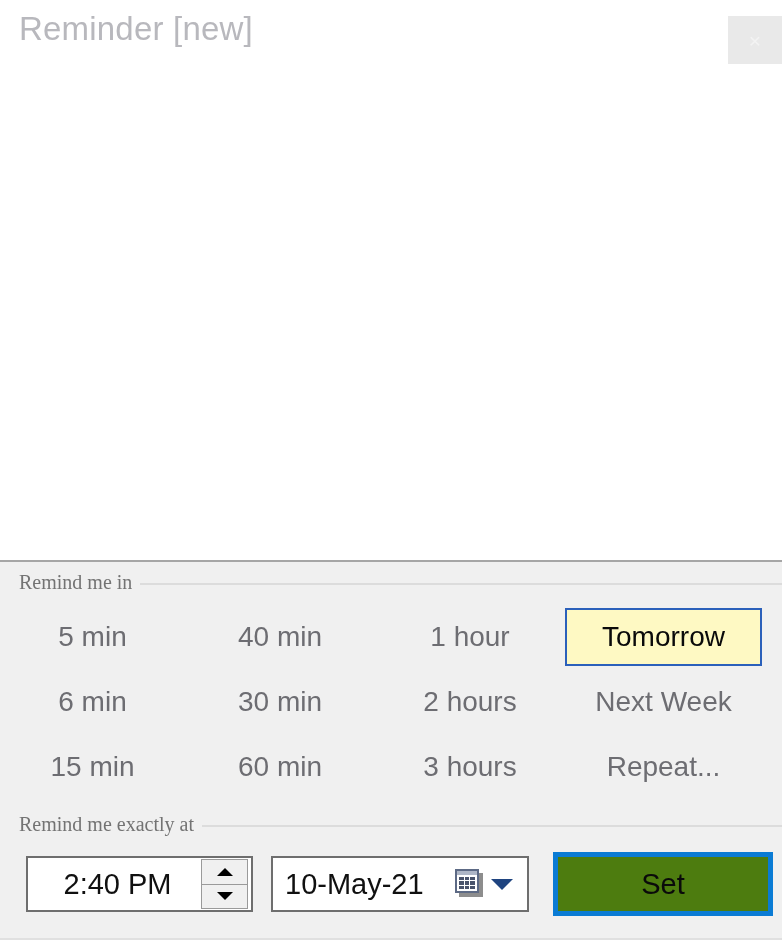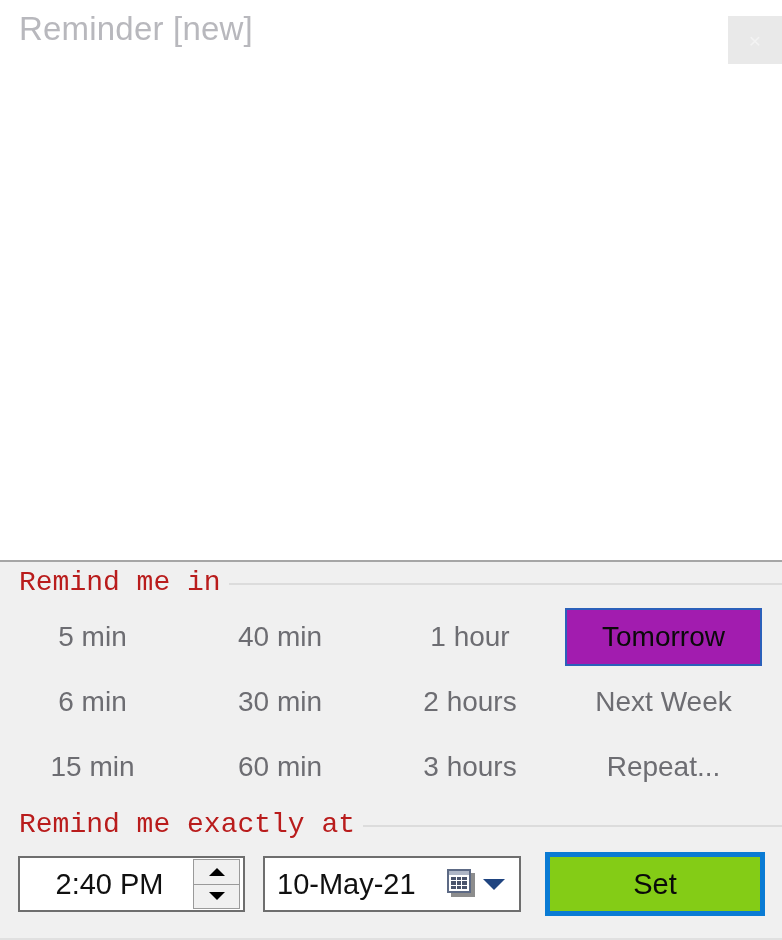--- a/index.html
+++ b/index.html
@@ -75,27 +75,27 @@
   }
 
   .group-header {
     position: relative;
     display: flex;
     align-items: center;
     padding-left: 19px;
     height: 40px;
   }
   .group-header .group-label {
-    font-size: 28px;
-    color: #b91c1c;
+    font-size: 20px;
+    color: #737373;
     white-space: nowrap;
     background: #f0f0f0;
     padding-right: 8px;
     z-index: 2;
-    font-family: Liberation Mono, monospace;
+    font-family: Liberation Serif, serif;
   }
   .group-header .group-rule {
     flex: 1 1 auto;
     height: 2px;
     background: #dcdcdc;
     margin-top: 4px;
   }
 
   
   #quick-options {
@@ -111,33 +111,33 @@
     justify-content: center;
     font-size: 28px;
     color: #6d6d72;
     box-sizing: border-box;
     border: 2px solid transparent;
     background: transparent;
     white-space: nowrap;
     font-family: "Liberation Sans", sans-serif;
   }
   .quick-option.hovered {
-    background: #a21caf;
+    background: #fef9c3;
     border: 2px solid #2b60ba;
     color: #0a0a0a;
   }
   .quick-option.col4 {
     margin-right: 10px;
   }
 
   
   #exact-row {
     display: flex;
     align-items: center;
-    padding: 8px 0 22px 10px;
+    padding: 8px 0 22px 18px;
   }
 
   .field {
     box-sizing: border-box;
     background: #ffffff;
     border: 2px solid #6e6e6e;
     height: 56px;
     display: flex;
     align-items: center;
     position: relative;
@@ -240,21 +240,21 @@
     margin-right: 14px;
     flex: 0 0 auto;
   }
 
   #set-button {
     margin-left: 24px;
     width: 220px;
     height: 64px;
     box-sizing: border-box;
     border: 5px solid #0a7bd4;
-    background: #84cc16;
+    background: #4d7c0f;
     display: flex;
     align-items: center;
     justify-content: center;
     font-size: 29px;
     color: #0a0a0a;
     font-family: "Liberation Sans", sans-serif;
   }
 
   #bottom-rule {
     height: 2px;

